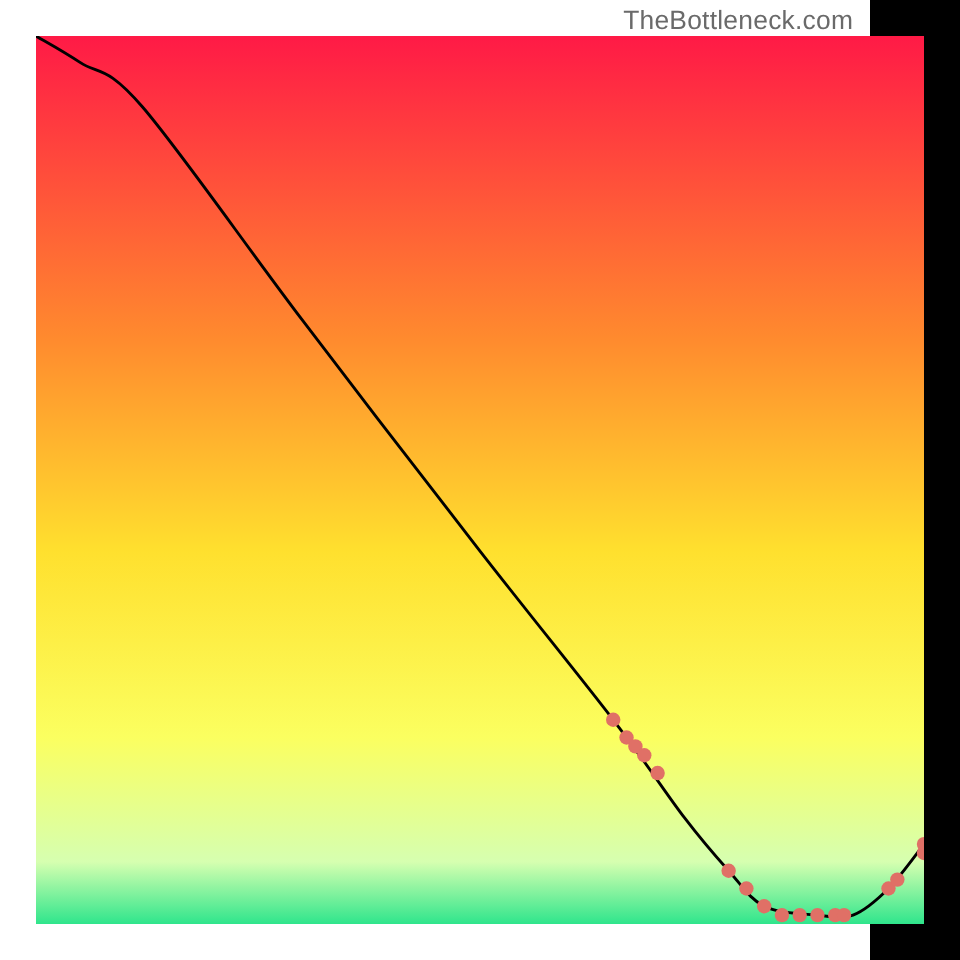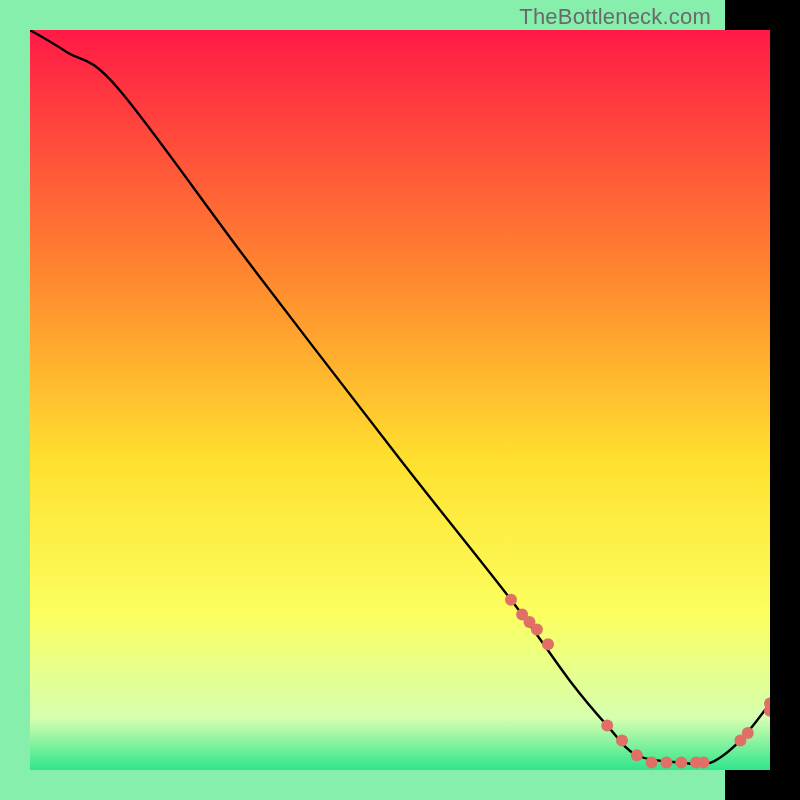--- a/index.html
+++ b/index.html
@@ -8,21 +8,21 @@
     width: 800px;
     height: 800px;
     background: #000;
     font-family: Arial, Helvetica, sans-serif;
     overflow: hidden;
   }
   .frame {
     position: relative;
     width: 725px;
     height: 800px;
-    background: #86efac;
+    background: #ffffff;
     text-decoration: underline;
   }
   .watermark {
     position: absolute;
     top: 4px;
     right: 14px;
     color: #6a6a6a;
     font-size: 22px;
     letter-spacing: 0.2px;
     z-index: 50;

